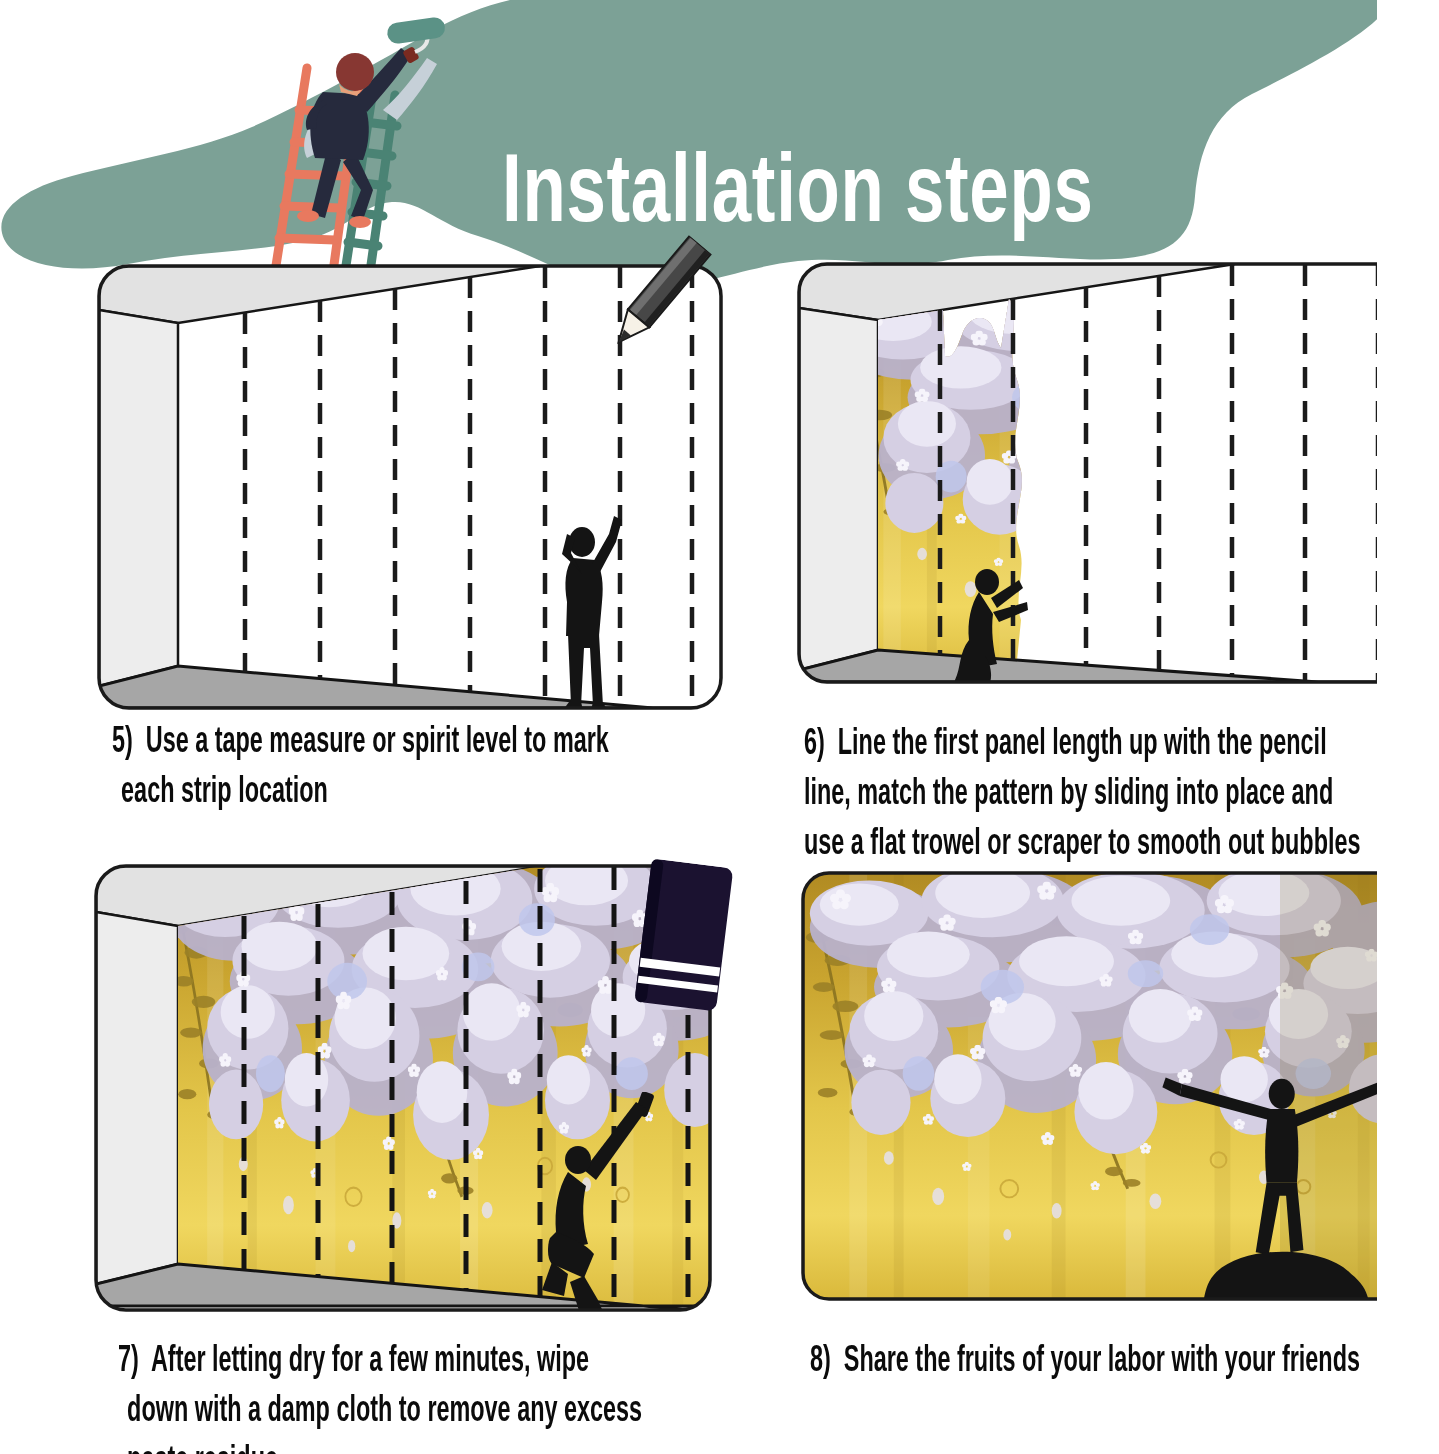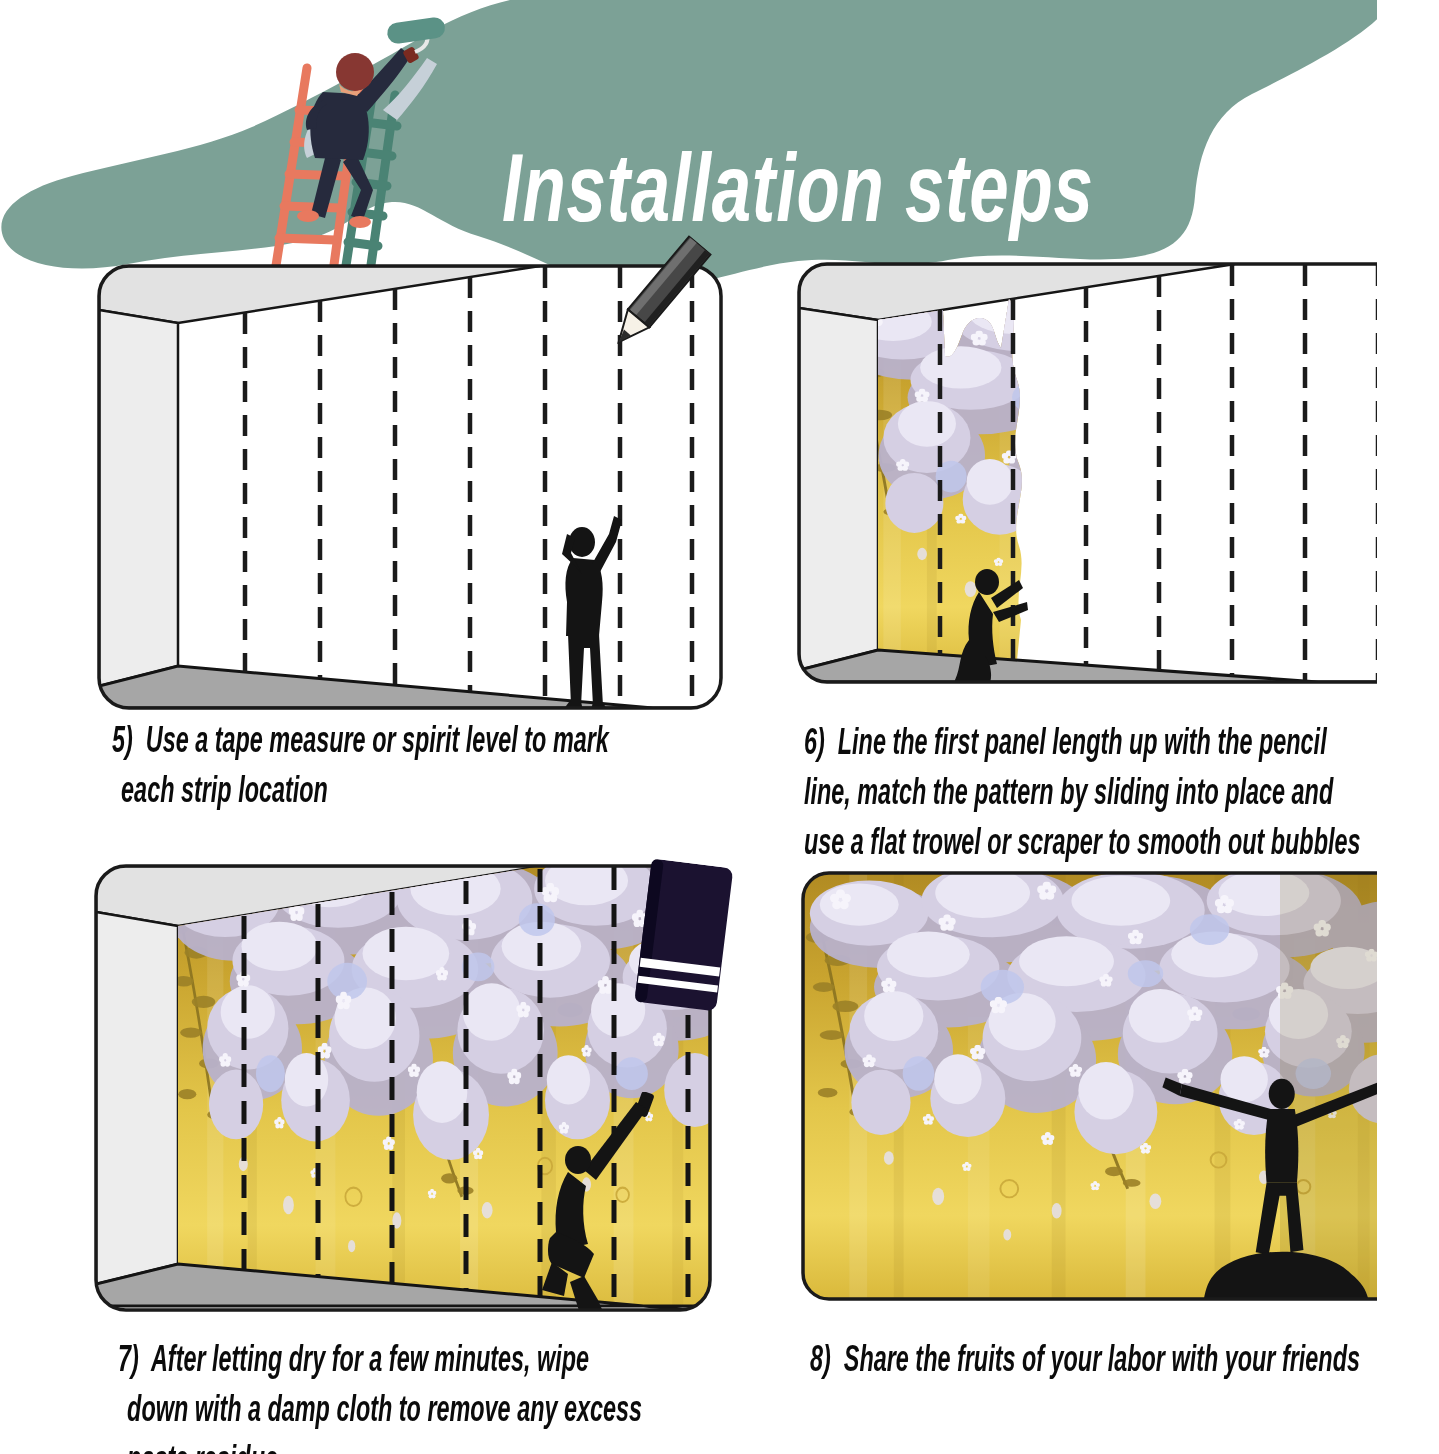--- a/index.html
+++ b/index.html
@@ -1,17 +1,17 @@
 <!DOCTYPE html>
 <html><head>
 <meta charset="utf-8">
 <style>
   html,body{margin:0;padding:0;background:#fff;}
   #stage{position:relative;width:1377px;height:1454px;background:#fff;overflow:hidden;
-         font-family:"Liberation Sans",sans-serif;font-style:italic;}
+         font-family:"Liberation Sans",sans-serif;}
   .abs{position:absolute;}
   svg{display:block;}
   .panel{position:absolute;overflow:visible;}
   .title{position:absolute;left:502px;top:72px;font-weight:700;font-size:97px;line-height:1.05;
          color:#ffffff;letter-spacing:1px;transform:scaleX(.73);transform-origin:left top;white-space:pre;}
   .cap{position:absolute;font-weight:700;font-size:36px;line-height:50px;color:#0b0b0b;
        transform:scaleX(.65);transform-origin:left top;}
   .cap .ln{white-space:pre;}
   .cap .ln.indent{margin-left:14px;}
 </style>

